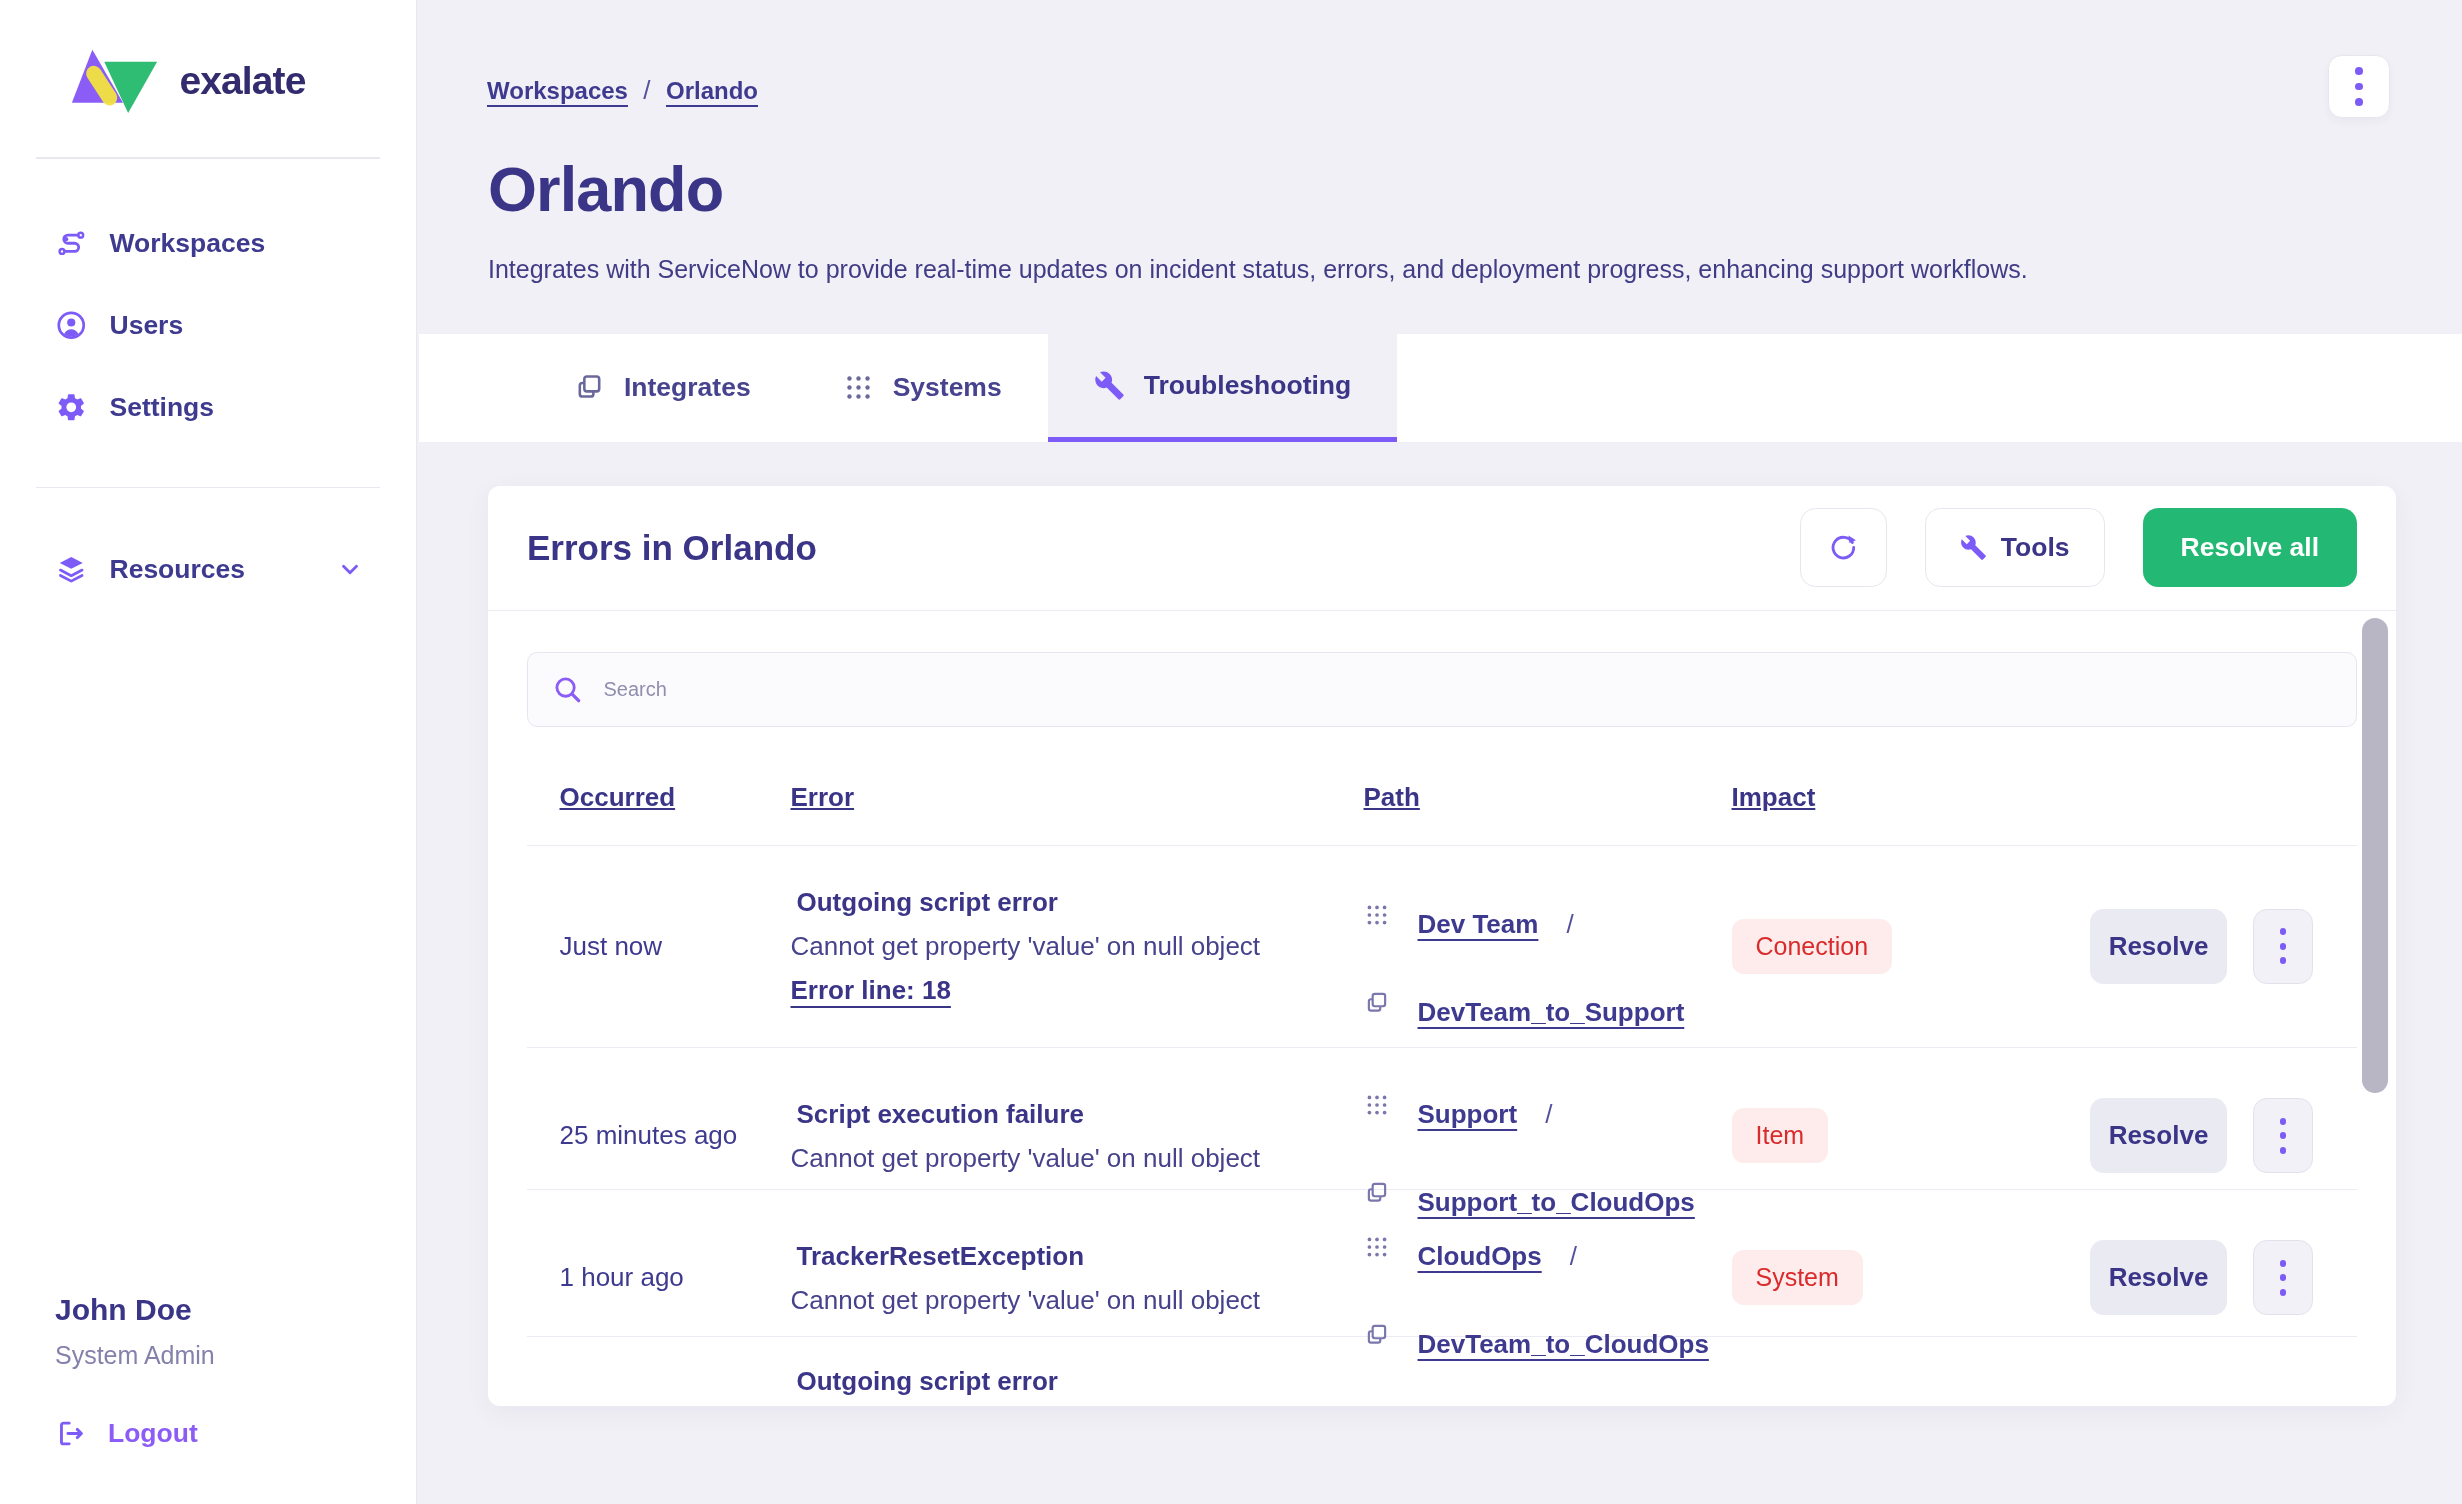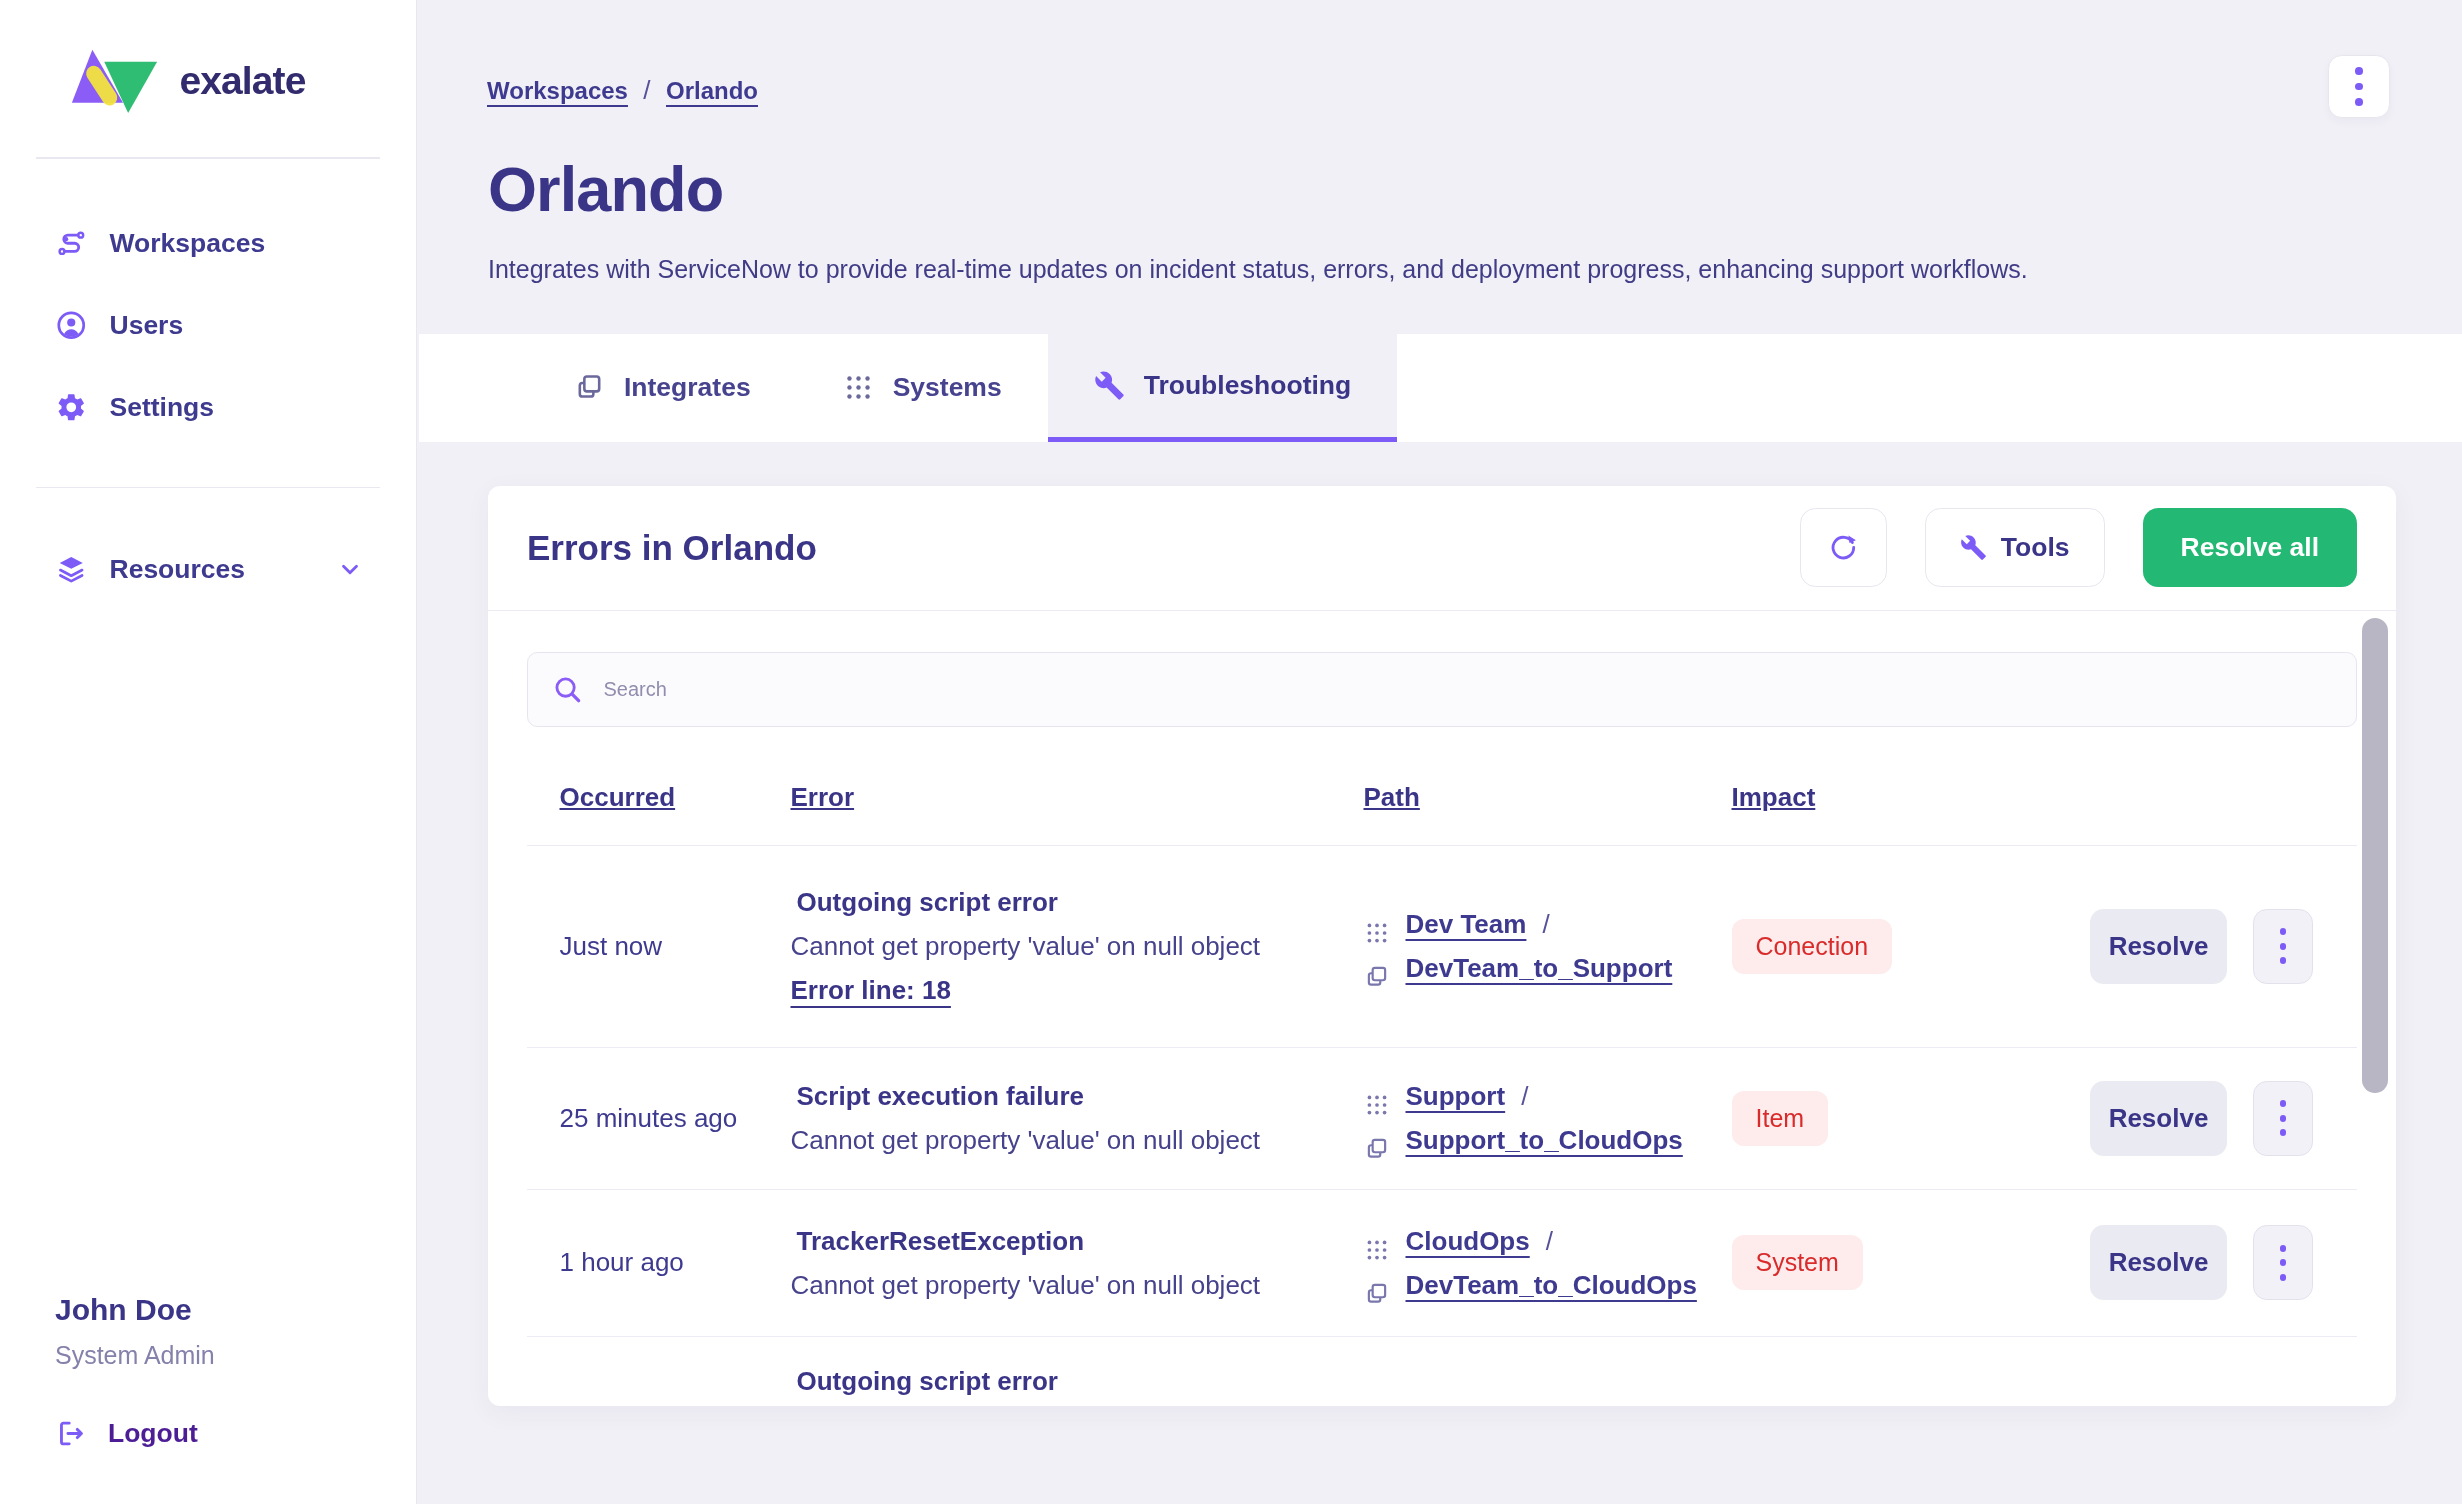--- a/index.html
+++ b/index.html
@@ -19,21 +19,21 @@
   .nav-item{display:flex; align-items:center; gap:22px; height:82px; cursor:pointer;}
   .nav-item svg{width:32.5px; height:32.5px; flex:0 0 auto;}
   .nav-label{font-size:26.5px; font-weight:700; color:#3e3a8f;}
   .nav-res{padding:40px 0 0 55px;}
   .nav-item .chev{margin-left:auto; margin-right:53px; width:26px; height:26px;}
   .sidebar-footer{position:absolute; left:55px; bottom:56px;}
   .user-name{font-size:30px; font-weight:700; color:#3b3588;}
   .user-role{font-size:25px; color:#8481ab; margin-top:13.7px;}
   .logout-row{display:flex; align-items:center; gap:22px; margin-top:48px; cursor:pointer;}
   .logout-row svg{width:31px; height:31px;}
-  .logout-label{font-size:26.5px; font-weight:700; color:#4c1d95;}
+  .logout-label{font-size:26.5px; font-weight:700; color:#8b5cf6;}
   
   .main{position:absolute; left:419px; top:0; width:2043px; height:1505px;}
   .topbar{display:flex; align-items:flex-start; padding:75px 68px 0 68px;}
   .breadcrumb{display:flex; align-items:center; gap:15.4px; font-size:24px; font-weight:700;}
   .breadcrumb a{color:#3e3a8f; text-decoration:underline; text-underline-offset:6px; cursor:pointer;}
   .crumb-sep{color:#55519a; font-weight:400; font-size:26px;}
   .page-kebab{position:absolute; right:72px; top:55px; width:62px; height:63px; background:#fff;
     border:1.7px solid #e7e6ef; border-radius:13.7px; display:flex; align-items:center; justify-content:center;
     cursor:pointer; box-shadow:0 3.4px 8.5px rgba(60,50,120,.04);}
   .dots{display:flex; flex-direction:column; gap:7.7px;}
@@ -75,21 +75,21 @@
   .tbl-head{padding-top:55px; padding-bottom:32px; border-bottom:1.7px solid #ecebf3;text-decoration:underline;}
   .th{font-size:26px; font-weight:700; color:#3b3588;}
   .tbl-row{border-bottom:1.7px solid #ecebf3;}
   .row-1{height:202px;} .row-2{height:142px;} .row-3{height:147px;}
   .row-4{height:103px; align-items:start; padding-top:22px; border-bottom:none;}
   .td-occurred{font-size:26px; color:#3e3a8f;}
   .err-title{font-size:26px; font-weight:700; color:#3b3588; line-height:44px;margin-left:6px;}
   .err-detail{font-size:26px; color:#46428c; line-height:44px;}
   .err-link{font-size:26px; font-weight:700; color:#3b3588; text-decoration:underline;
     text-underline-offset:6.8px; line-height:44px; cursor:pointer; display:inline-block;}
-  .path-line{display:flex; align-items:flex-end; gap:16px; line-height:44px;}
+  .path-line{display:flex; align-items:flex-start; gap:28px; line-height:44px;margin-top:44px;}
   .path-line svg{width:26px; height:26px; flex:0 0 auto;}
   .path-link{font-size:26px; font-weight:700; color:#3e3a8f; text-decoration:underline;
     text-underline-offset:6px; cursor:pointer;}
   .path-sep{font-size:26px; color:#55519a;}
   .badge{display:inline-flex; align-items:center; height:55px; padding:0 24px; border-radius:12px;
     background:#fdeceb; color:#d92b2b; font-size:25px; width:max-content;}
   .td-actions{display:flex; align-items:center; justify-content:flex-end; gap:26px; padding-right:44px;}
   .btn-resolve{width:137px; height:75px; border-radius:13.7px; background:#eaeaf2; border:none;
     font-size:26px; font-weight:700; color:#3b3588; font-family:inherit; cursor:pointer;}
   .btn-row-kebab{width:60px; height:75px; border-radius:13.7px; background:#f2f1f7;

